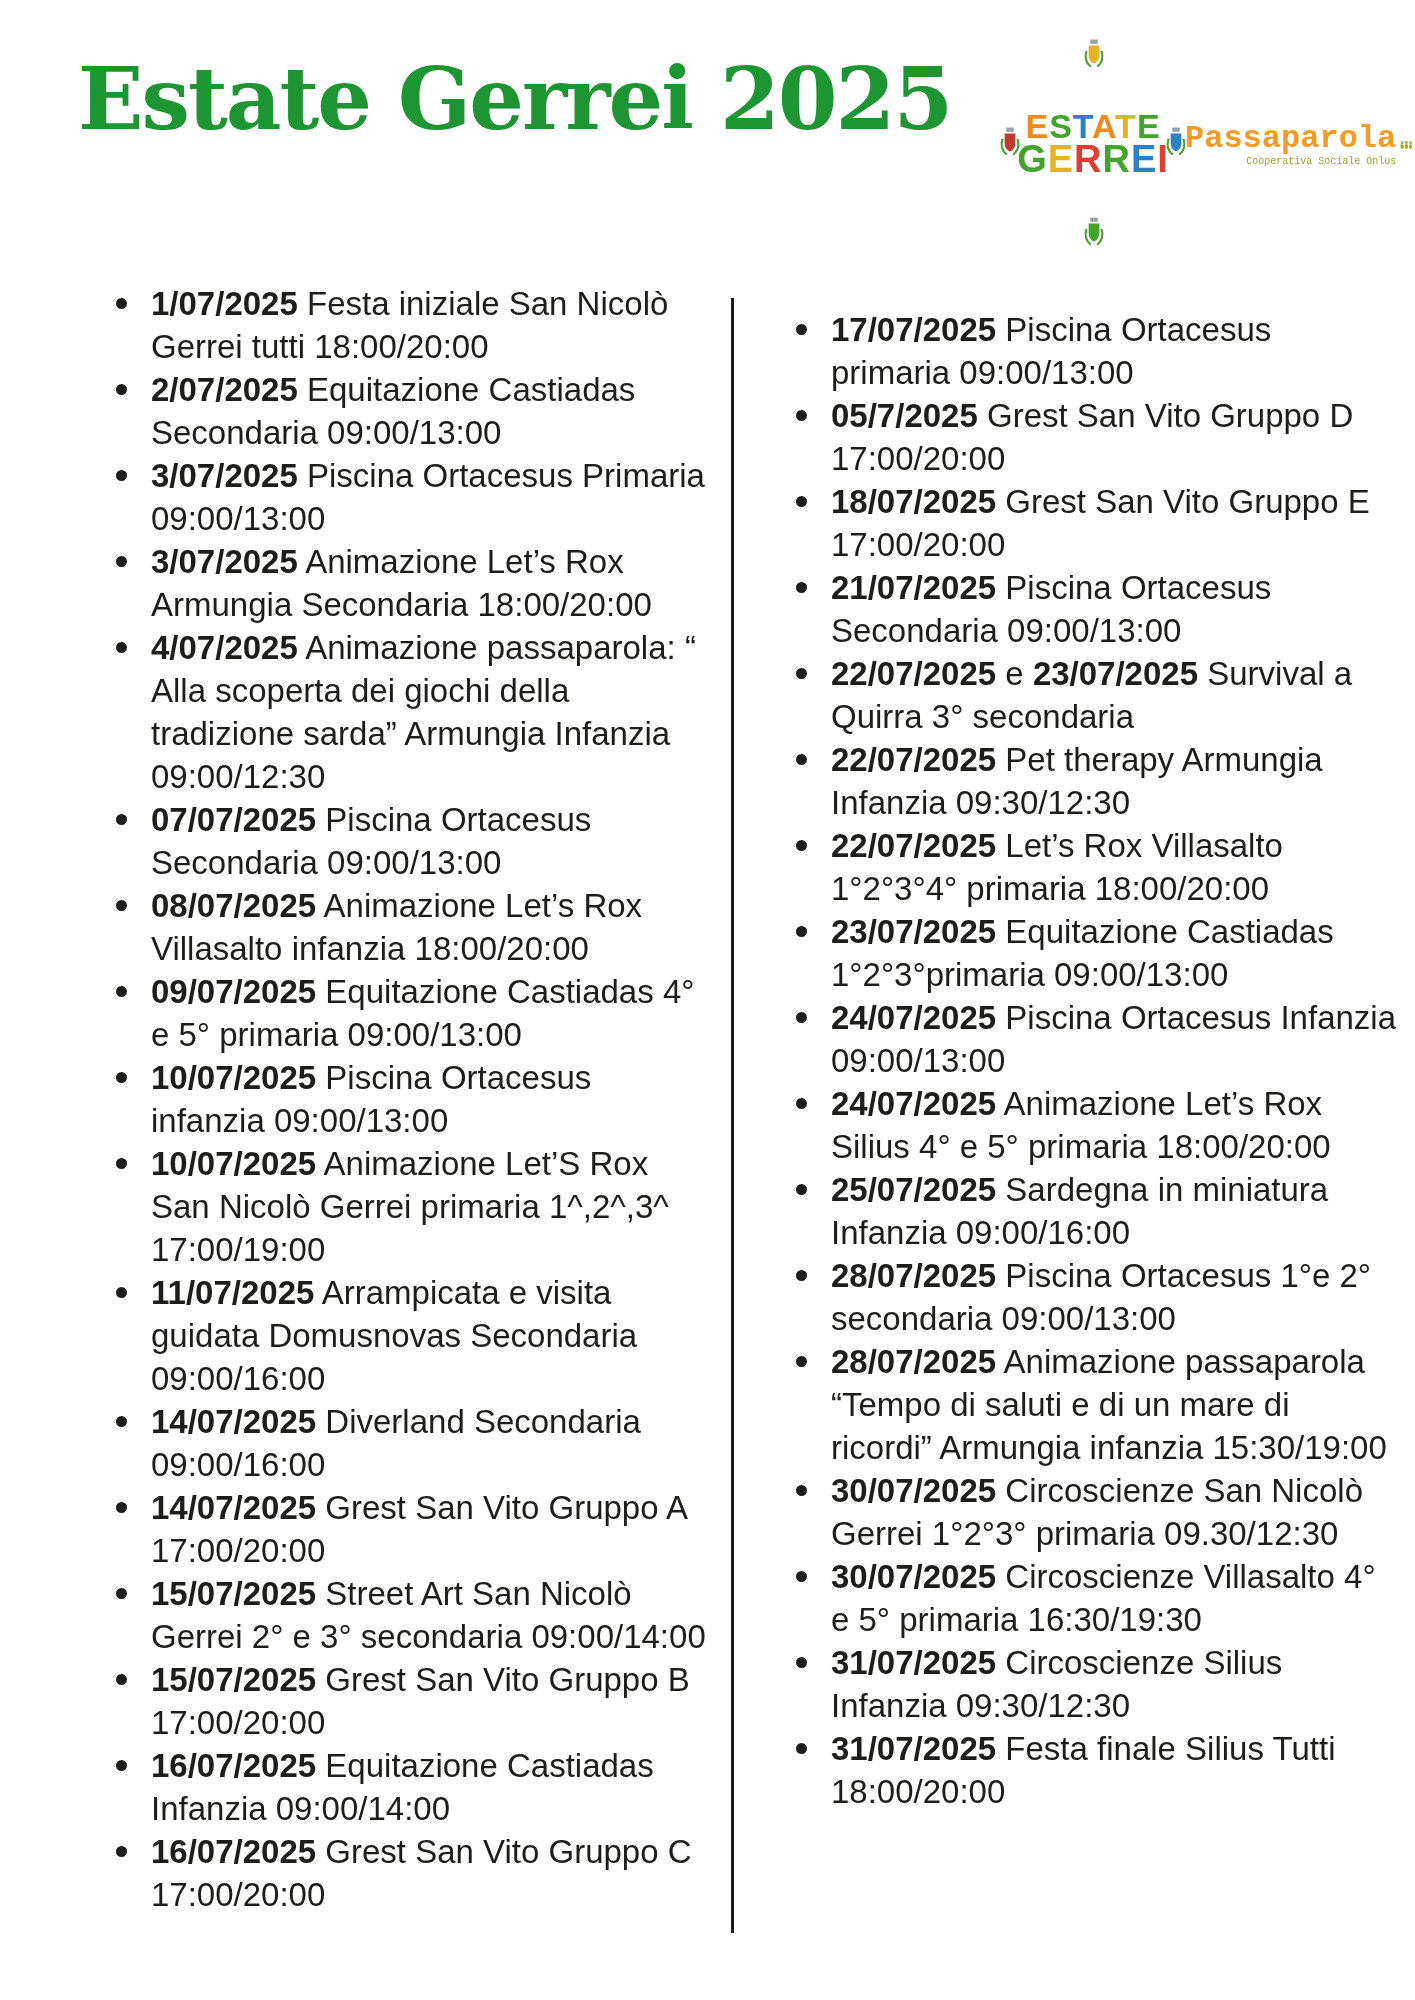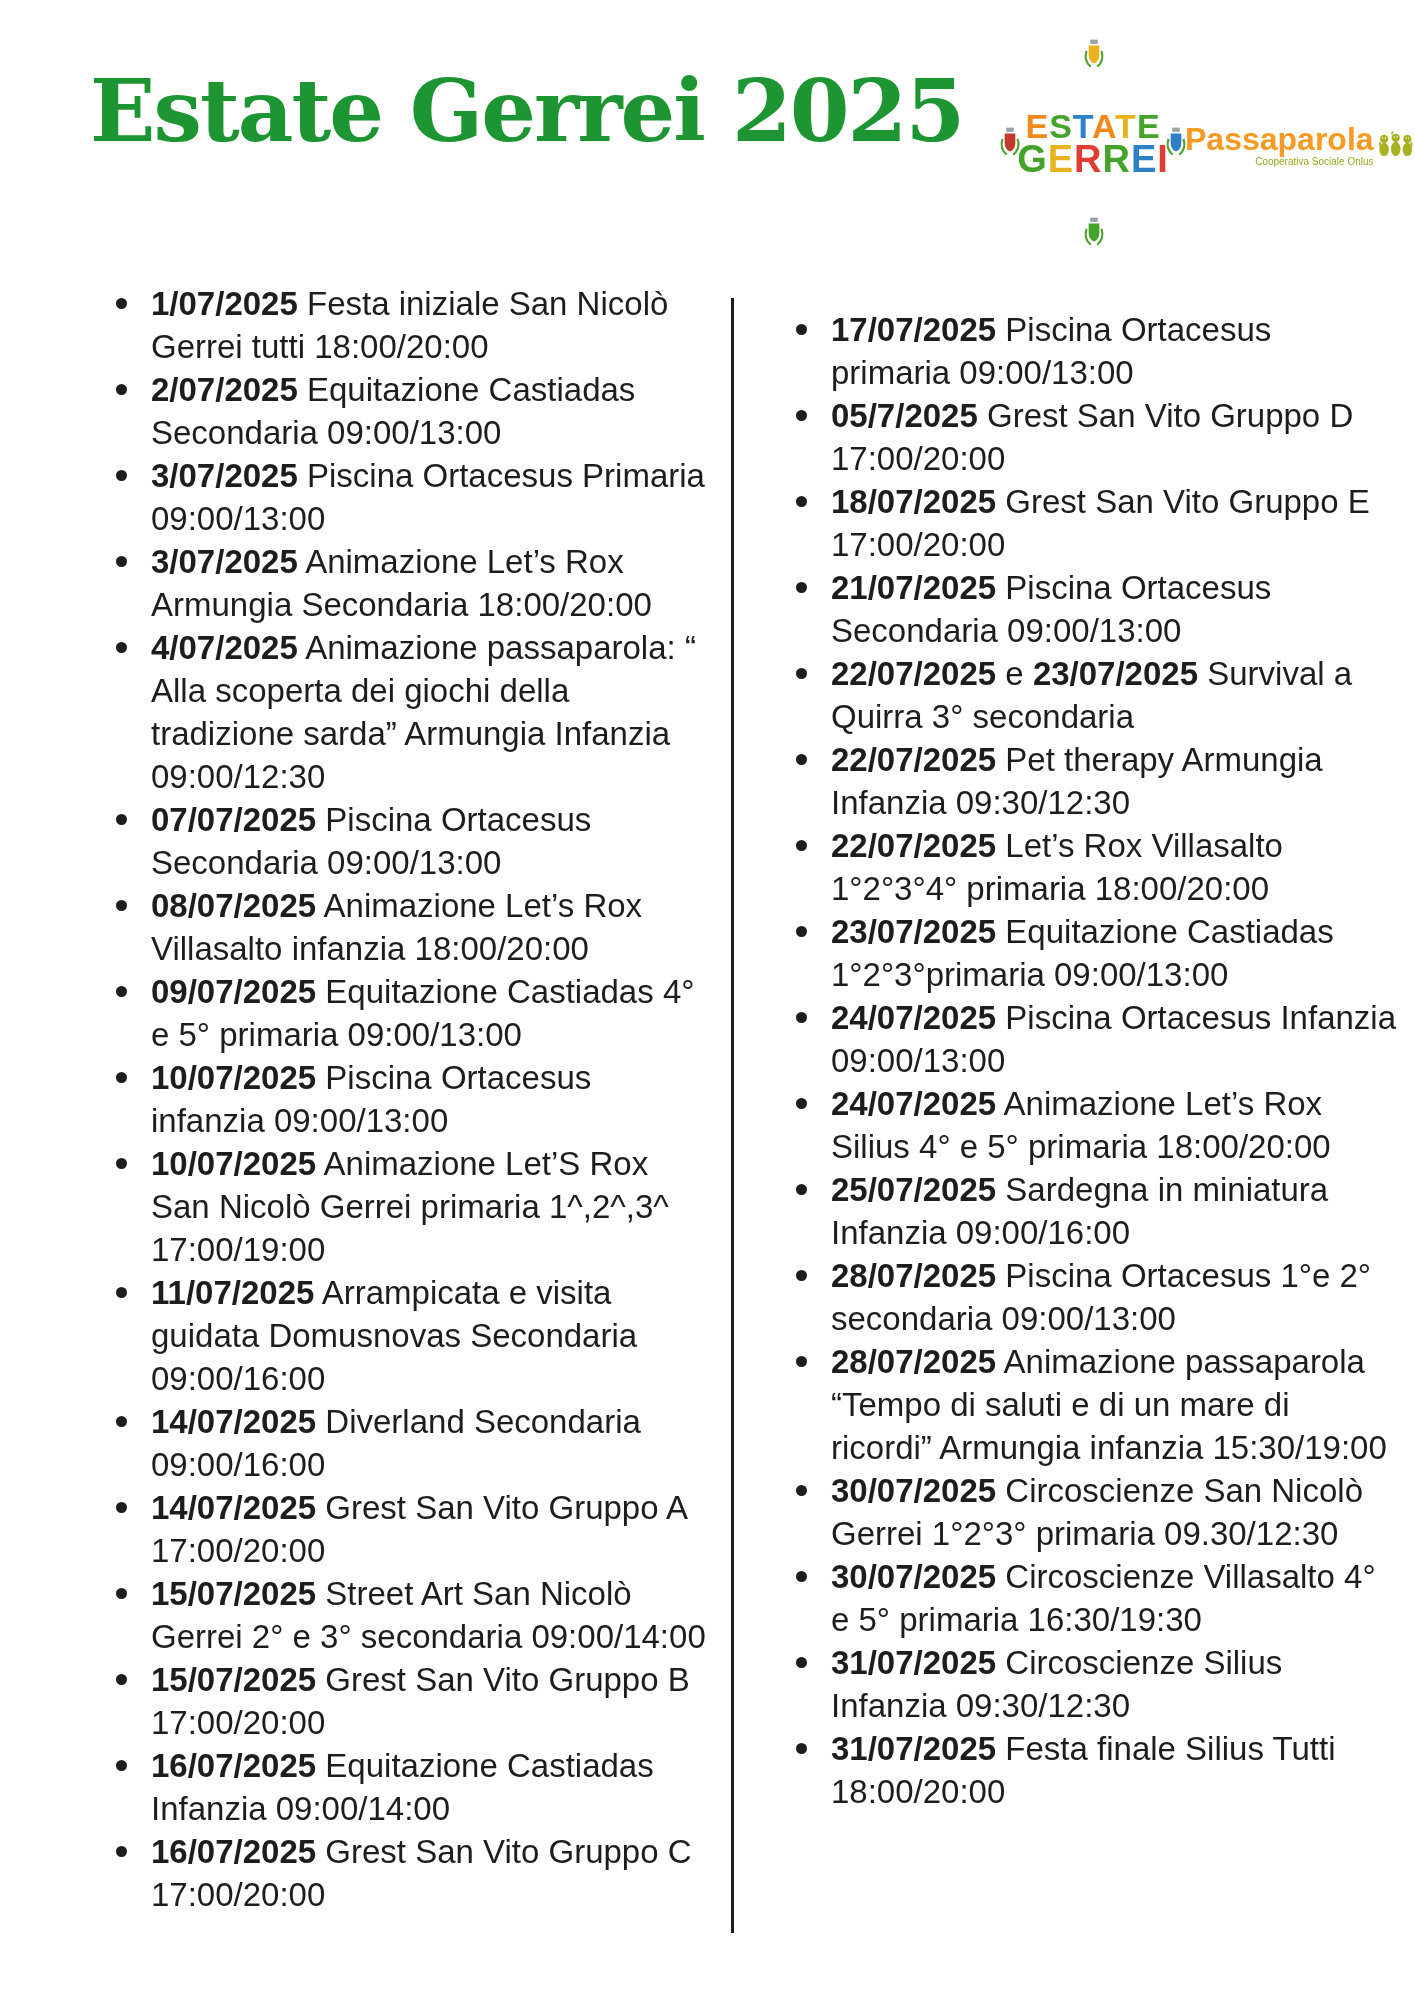--- a/index.html
+++ b/index.html
@@ -12,21 +12,21 @@
     overflow:hidden;
   }
   
   .title{
     position:absolute;left:78px;top:48px;
     font-family:"DejaVu Serif",serif;
     font-weight:700;
     font-size:86px;
     letter-spacing:-2px;
     color:#1e9533;
-    margin:12px;
+    margin:0;
     white-space:nowrap;
   }
   .eg-logo{
     position:absolute;left:995px;top:38px;width:200px;height:215px;
   }
   .eg-circle{
     position:absolute;left:42px;top:50px;width:112px;height:112px;
     border-radius:50%;
     display:flex;flex-direction:column;align-items:center;justify-content:center;
     text-align:center;
@@ -36,21 +36,21 @@
   .eg-line2{font-size:38px;}
   .crest{position:absolute;width:26px;height:32px;}
   .crest-top{left:86px;top:0;}
   .crest-left{left:2px;top:88px;}
   .crest-right{left:168px;top:88px;}
   .crest-bottom{left:86px;top:178px;}
   .pp-logo{
     position:absolute;left:1185px;top:100px;width:228px;height:90px;
     display:flex;align-items:center;gap:4px;
   }
-  .pp-text{display:flex;flex-direction:column;align-items:flex-end;}
+  .pp-text{display:flex;flex-direction:column;align-items:flex-end;font-family:Liberation Mono, monospace;}
   .pp-name{font-size:32px;font-weight:700;color:#f59b25;line-height:1;white-space:nowrap;}
   .pp-sub{font-size:10px;color:#9aa81f;margin-top:1px;white-space:nowrap;}
   
   .divider{
     position:absolute;left:731px;top:298px;width:3px;height:1635px;
     background:#1d1d1b;
   }
   ul.events{
     position:absolute;margin:0;padding:0;list-style:none;
     font-size:33px;line-height:43px;

